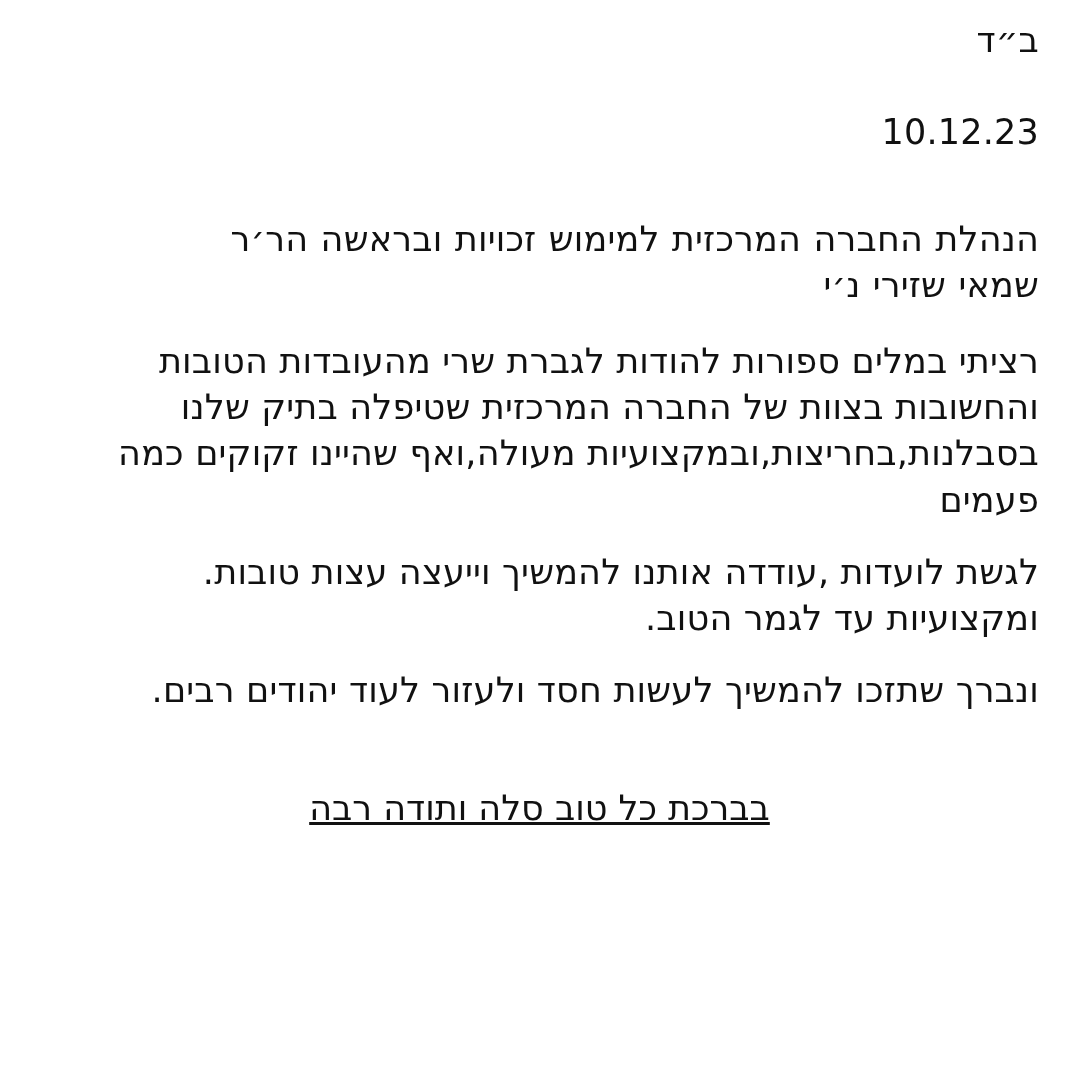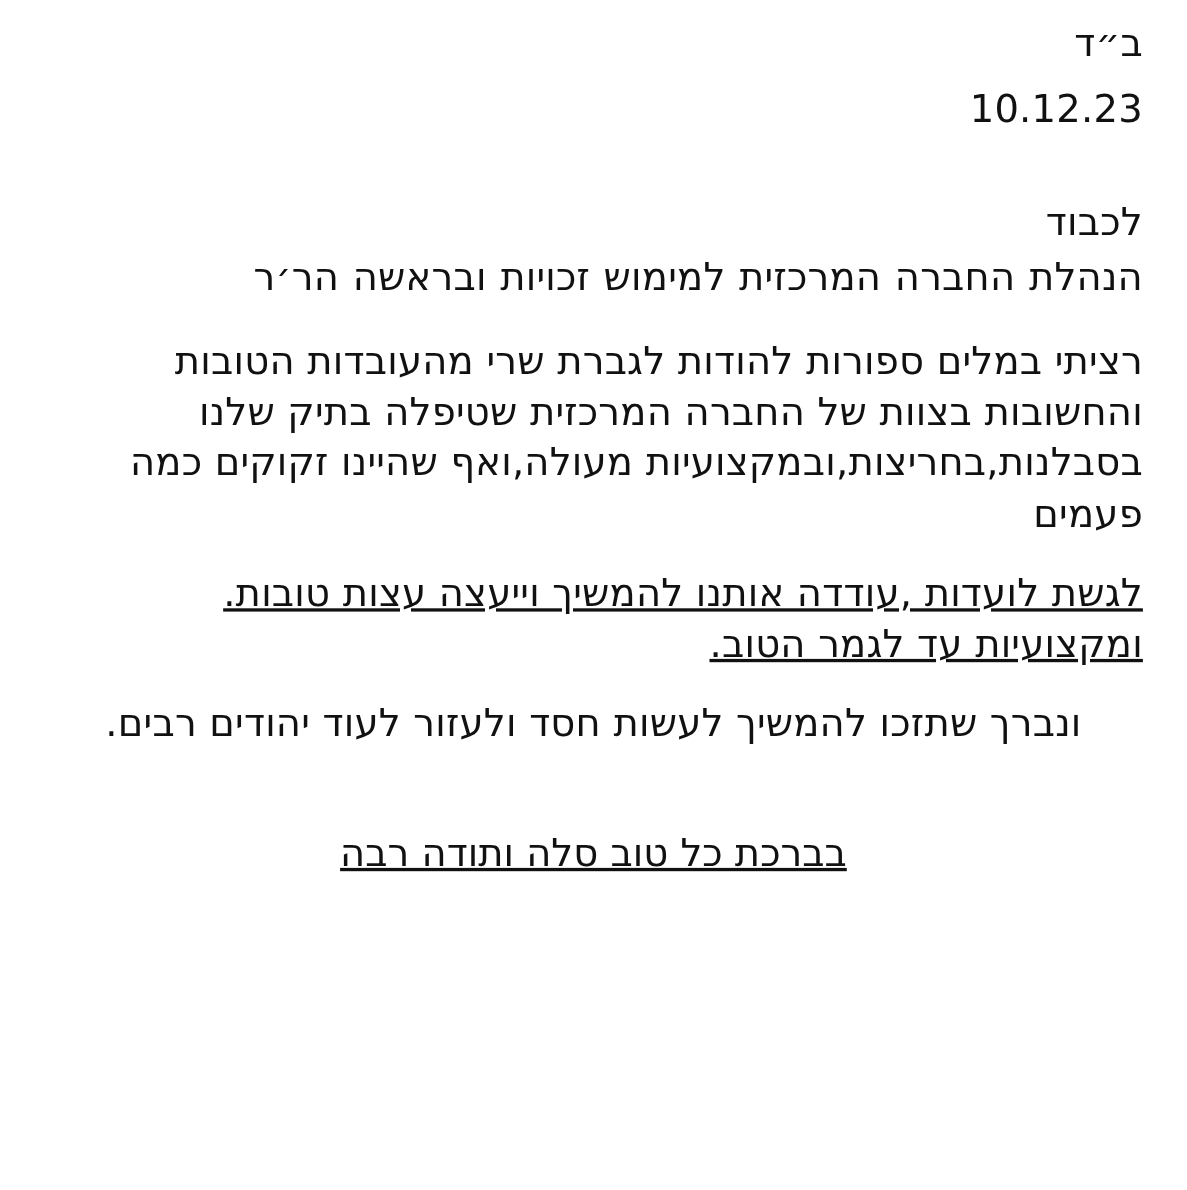--- a/index.html
+++ b/index.html
@@ -54,31 +54,31 @@
 </style>
 </head>
 <body>
 
 <div class="page">
 
   <div class="line">ב״ד</div>
 
   <div class="gap-sm"></div>
 
-  <div class="line num" style="text-align:right; direction:ltr;">10.12.23</div>
+  <div class="line num" style="text-align:right; direction:ltr;margin-top:32px;">10.12.23</div>
 
   <div class="gap-md"></div>
 
-  <div class="line">לכבוד</div>
 
   <div class="line block-spacing">הנהלת החברה המרכזית למימוש זכויות ובראשה הר׳ר</div>
+  <div class="line">שמאי שזירי נ׳י</div>
 
   <div class="para block-spacing" style="margin-top:30px;">רציתי במלים ספורות להודות לגברת שרי מהעובדות הטובות והחשובות בצוות של החברה המרכזית שטיפלה בתיק שלנו בסבלנות,בחריצות,ובמקצועיות מעולה,ואף שהיינו זקוקים כמה פעמים</div>
 
-  <div class="para block-spacing" style="margin-top:26px;text-decoration:underline;">לגשת לועדות ,עודדה אותנו להמשיך וייעצה עצות טובות. ומקצועיות עד לגמר הטוב.</div>
+  <div class="para block-spacing" style="margin-top:26px;">לגשת לועדות ,עודדה אותנו להמשיך וייעצה עצות טובות. ומקצועיות עד לגמר הטוב.</div>
 
-  <div class="para block-spacing" style="margin-top:26px;text-align:center;">ונברך שתזכו להמשיך לעשות חסד ולעזור לעוד יהודים רבים.</div>
+  <div class="para block-spacing" style="margin-top:26px;">ונברך שתזכו להמשיך לעשות חסד ולעזור לעוד יהודים רבים.</div>
 
   <div class="gap-lg"></div>
 
   <div class="closing">בברכת כל טוב סלה ותודה רבה</div>
 
 </div>
 
 </body></html>

